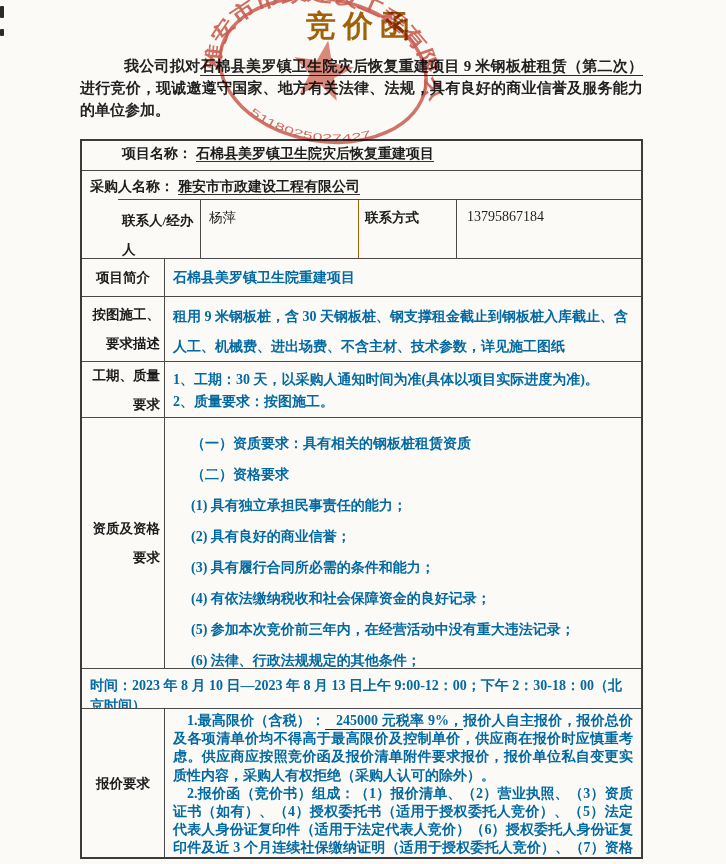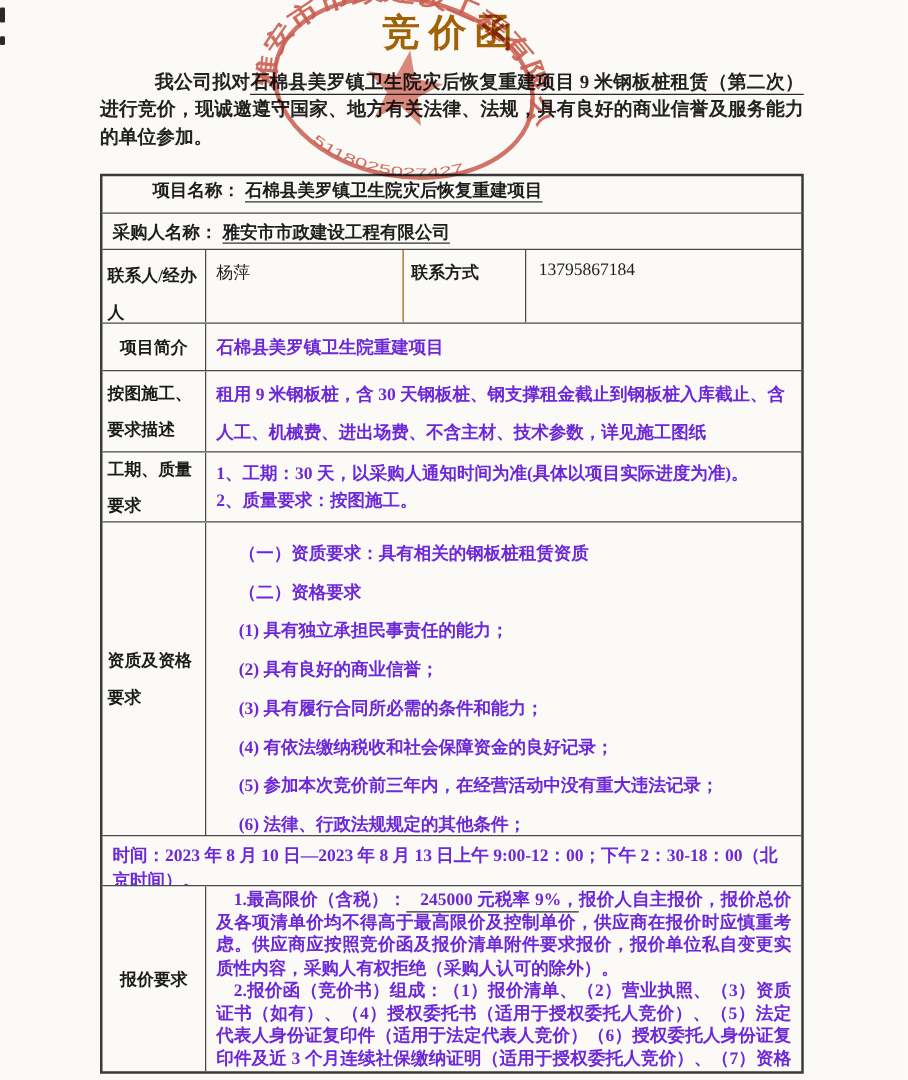--- a/index.html
+++ b/index.html
@@ -31,29 +31,29 @@
     position:absolute;left:80px;top:139px;width:563px;
     border:2px solid #3b3b3b;background:transparent;box-sizing:border-box;
   }
   .trow{display:flex;box-sizing:border-box;overflow:hidden;}
   .trow + .trow{border-top:1px solid #4a4a4a;}
   .cell{box-sizing:border-box;overflow:hidden;}
   .lblcol{
     width:83px;flex:0 0 83px;border-right:1px solid #4a4a4a;
     font-size:13.5px;font-weight:bold;padding:4px 4px;line-height:29px;color:#1b1b1b;
   }
-  .lbl-center{display:flex;align-items:center;justify-content:center;text-align:left;}
-  .valcol{flex:1;font-size:14px;padding:4px 8px;color:#6d28d9;}
+  .lbl-center{display:flex;align-items:center;justify-content:center;text-align:right;}
+  .valcol{flex:1;font-size:14px;padding:4px 8px;color:#0369a1;}
   .fullcell{flex:1;font-size:14px;padding:3px 8px;line-height:20px;}
   .lbl-inline{font-weight:bold;font-size:14px;margin-right:4px;}
   .boldval{font-weight:bold;}
 
   .r1{height:29px;padding-left:32px;}
   .r2{height:29px;}
-  .r3{height:59px;}
+  .r3{height:59px;margin-left:36px;}
   .r4{height:38px;}
   .r5{height:65px;}
   .r6{height:56px;}
   .r7{height:251px;}
   .r8{height:40px;}
   .r9{height:149px;}
 
   .r2 .fullcell{padding-top:6px;}
   .r3 .c-name{width:158px;flex:0 0 158px;border-right:1px solid #a16207;padding:9px 8px;font-size:13.5px;}
   .r3 .c-lbl2{width:98px;flex:0 0 98px;border-right:1px solid #4a4a4a;padding:9px 6px;font-weight:bold;font-size:13.5px;}

